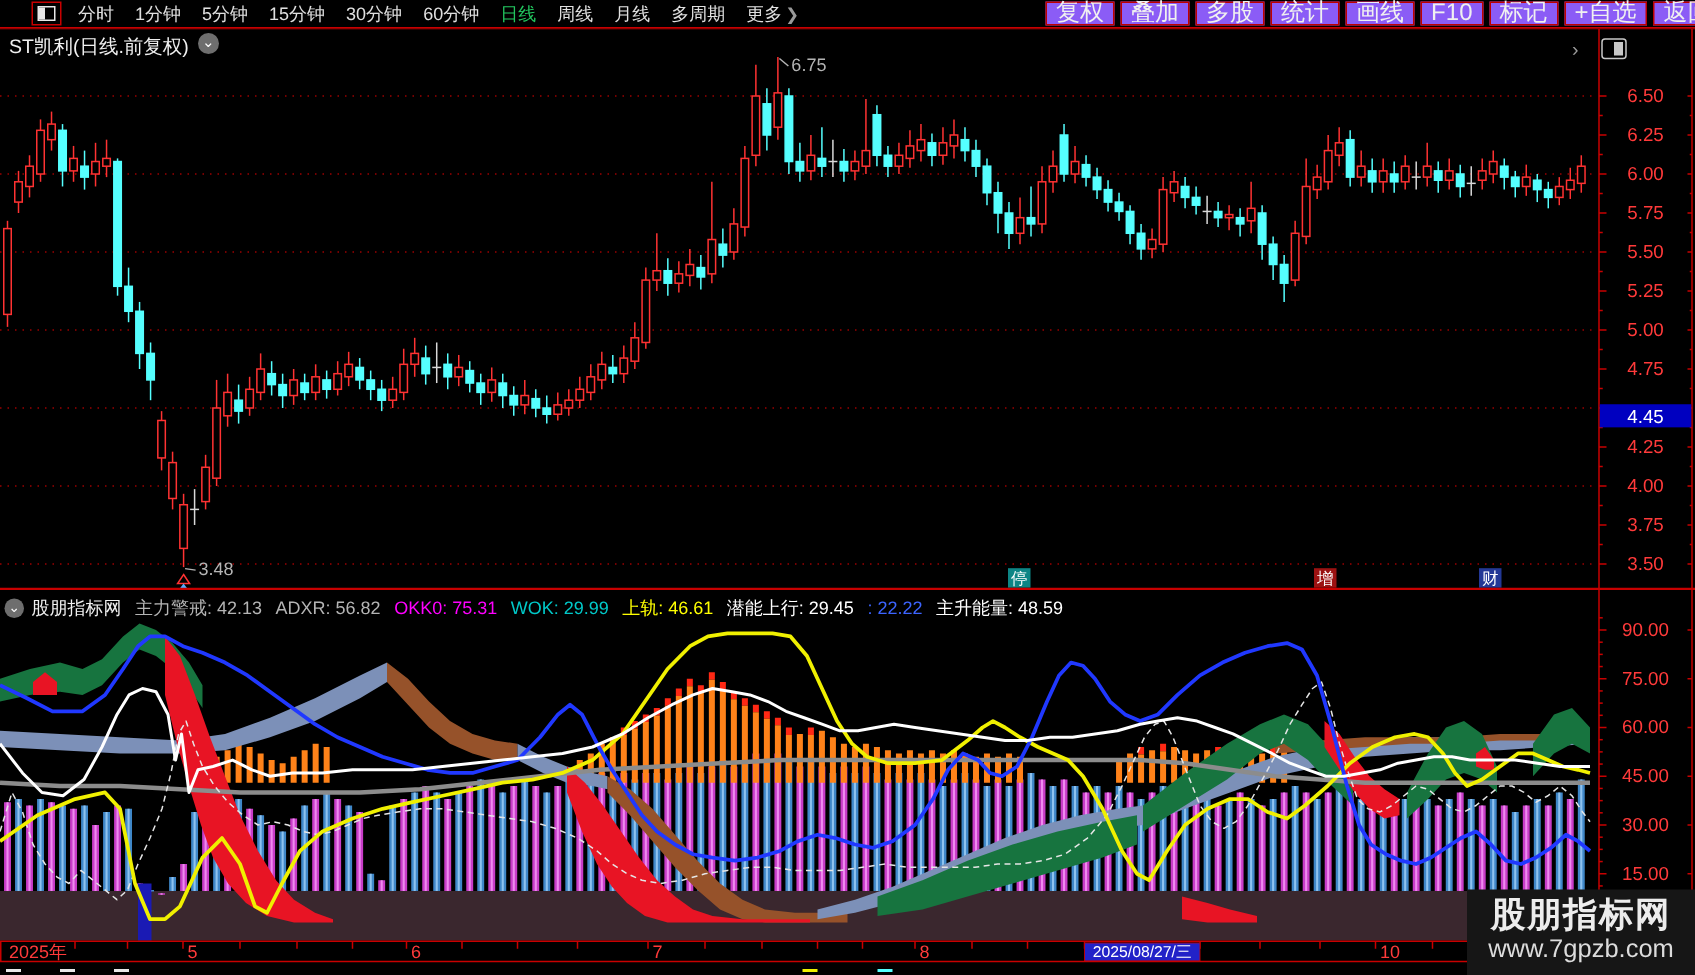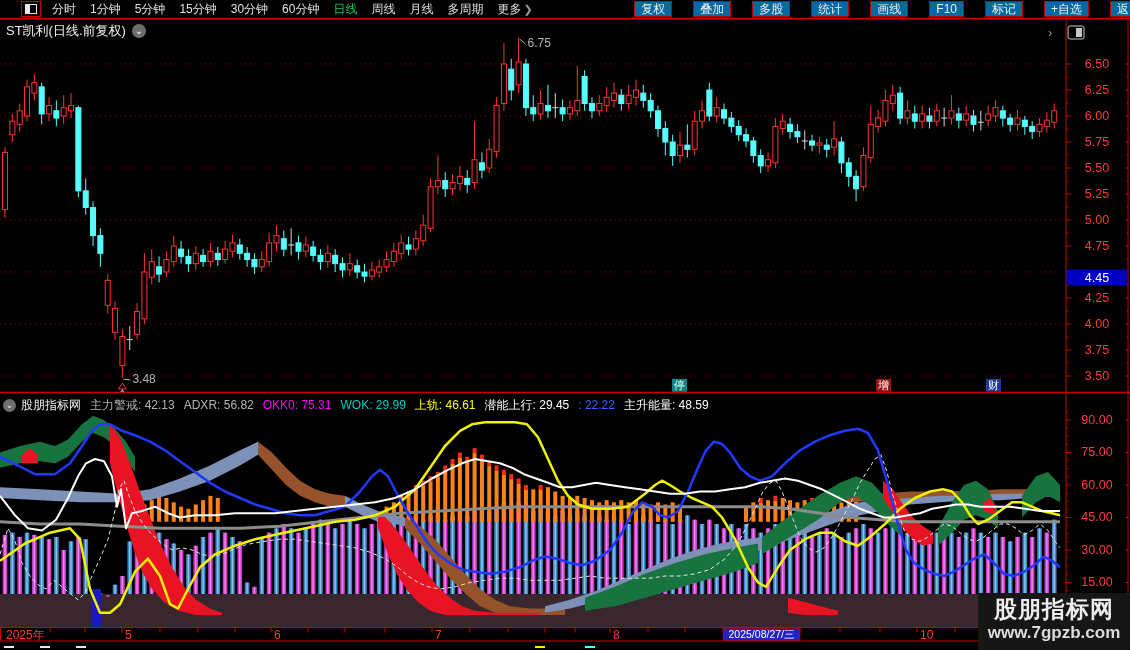--- a/index.html
+++ b/index.html
@@ -11,37 +11,37 @@
   #topbar{position:absolute;left:0;top:0;width:1130px;height:18px;background:#000;
     border-bottom:1px solid #c80000;display:flex;justify-content:space-between;align-items:center;z-index:10;padding-left:20px;}
   .tb-left{display:flex;align-items:center;height:18px;}
   .win-icon{display:inline-block;width:18px;height:14px;border:1px solid #c80000;margin:0 4px 0 1px;position:relative;}
   .win-icon i{position:absolute;left:3px;top:2px;width:10px;height:8px;border:1px solid #e8e8e8;}
   .win-icon i:after{content:"";position:absolute;left:0;top:0;width:4px;height:8px;background:#e8e8e8;}
   .tb-item{color:#e0e0e0;font-size:12px;padding:0 7px;cursor:default;white-space:nowrap;}
   .tb-item.active{color:#22c55e;}
   .tb-arrow{color:#9a9a9a;font-size:11px;padding-left:2px;}
   .tb-right{display:flex;align-items:center;padding-right:2px;}
-  .tb-btn{color:#f0f0f0;font-size:12px;border:1px solid #bE0000;background:#0369a1;
-    padding:0 6px;height:14px;line-height:14px;margin-left:21px;white-space:nowrap;}
+  .tb-btn{color:#f0f0f0;font-size:16px;border:1px solid #bE0000;background:#8b5cf6;
+    padding:0 6px;height:14px;line-height:14px;margin-left:4px;white-space:nowrap;}
   
-  #title-row{position:absolute;left:6px;top:22px;z-index:9;color:#f0f0f0;font-size:13px;display:flex;align-items:center;}
+  #title-row{position:absolute;left:6px;top:22px;z-index:9;color:#f0f0f0;font-size:13px;display:flex;align-items:flex-start;}
   .chev{display:inline-flex;align-items:center;justify-content:center;width:14px;height:14px;border-radius:50%;
     background:#6e6e6e;color:#fff;font-size:10px;margin-left:6px;line-height:14px;}
   
   #ind-header{position:absolute;left:3px;top:397px;z-index:9;font-size:12px;display:flex;align-items:center;white-space:nowrap;}
   .chev2{display:inline-flex;align-items:center;justify-content:center;width:13px;height:13px;border-radius:50%;
     background:#6e6e6e;color:#fff;font-size:9px;margin-right:5px;line-height:13px;}
   .ind-name{color:#f0f0f0;margin-right:9px;}
   .ind-field{margin-right:9px;margin-top:12px;}
   
   #watermark{position:absolute;right:0;bottom:0;width:152px;height:57px;background:#161616;z-index:8;
     text-align:center;padding-top:3px;box-sizing:border-box;}
   .wm1{font-size:23px;font-weight:bold;color:#ececec;letter-spacing:1px;line-height:26px;}
-  .wm2{font-size:17px;font-weight:bold;color:#dcdcdc;line-height:22px;}
+  .wm2{font-size:17px;font-weight:normal;color:#dcdcdc;line-height:22px;}
 </style>
 </head>
 <body>
 
 <div id="stage">
   <svg id="cv" width="1130" height="650">
       <g>
         <line x1="0" y1="64" x2="1065" y2="64" stroke="#9b0000" stroke-width="1" stroke-dasharray="1 4"></line>
         <line x1="0" y1="116" x2="1065" y2="116" stroke="#9b0000" stroke-width="1" stroke-dasharray="1 4"></line>
         <line x1="0" y1="168" x2="1065" y2="168" stroke="#9b0000" stroke-width="1" stroke-dasharray="1 4"></line>

